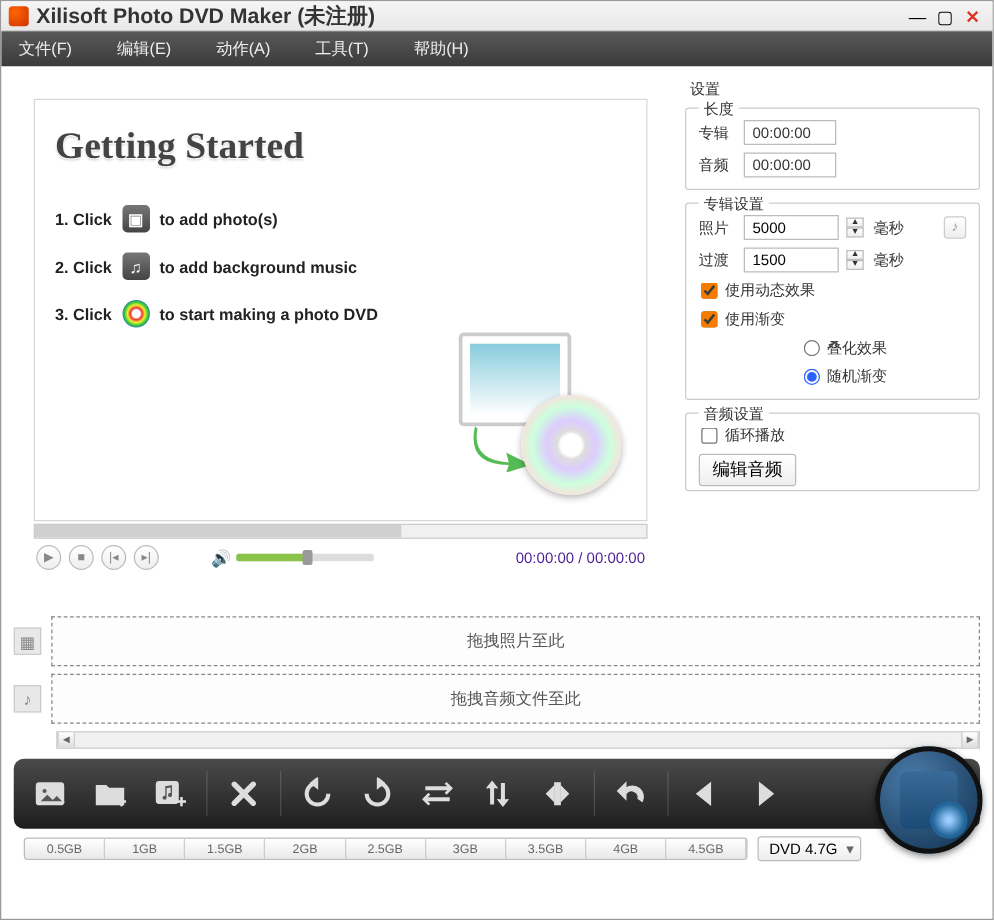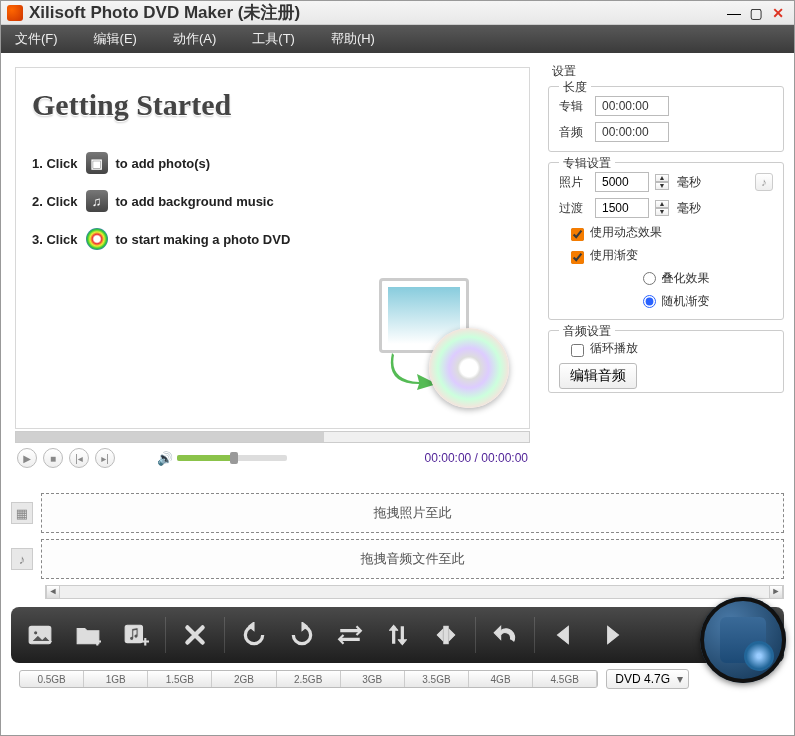--- a/index.html
+++ b/index.html
@@ -11,21 +11,21 @@
 .titlebar .title { font-weight: bold; font-size: 17px; color: #333; flex: 1; }
 .titlebar .winbtn { width: 20px; height: 16px; margin-left: 2px; display: flex; align-items: center; justify-content: center; cursor: pointer; font-size: 14px; }
 .titlebar .close { color: #d32; font-weight: bold; }
 
 
 .menubar { height: 28px; background: linear-gradient(#595959,#3a3a3a); display: flex; align-items: center; padding: 0 14px; gap: 36px; }
 .menubar .mitem { color: #eee; font-size: 13px; cursor: pointer; }
 
 
 .content { display: flex; height: 430px; }
-.preview { flex: 1; padding: 14px; display: flex; flex-direction: column; }
+.preview { flex: 1; padding: 26px; display: flex; flex-direction: column; }
 .preview-canvas { flex: 1; background: #fff; border: 1px solid #d8d8d8; position: relative; padding: 20px 16px; overflow: hidden; }
 .preview-canvas h1 { font-family: Georgia, serif; font-size: 30px; color: #444; text-shadow: 0 1px 0 #fff, 0 2px 2px #ccc; margin-bottom: 30px; }
 .step { display: flex; align-items: center; gap: 8px; margin: 16px 0; font-size: 13px; color: #222; font-weight: bold; }
 .step .icn { width: 22px; height: 22px; border-radius: 4px; background: #555; display: flex; align-items: center; justify-content: center; color: #fff; }
 .step .icn.photo { background: linear-gradient(#777,#444); }
 .step .icn.music { background: linear-gradient(#777,#444); }
 .step .icn.disc { background: radial-gradient(circle, #fff 20%, #e33 30%, #ee3 45%, #3c3 60%, #36c 75%); border-radius: 50%; }
 .preview-canvas .bigicon { position: absolute; right: 20px; bottom: 20px; width: 130px; height: 130px; }
 .bigicon .frame { position: absolute; top: 0; left: 0; width: 90px; height: 75px; background: #fff; border: 3px solid #ccc; border-radius: 4px; }
 .bigicon .frame::after { content:""; position:absolute; inset:6px; background: linear-gradient(#8cd,#fff); }
@@ -47,26 +47,26 @@
 .timecode { font-size: 12px; color: #4c1d95; text-align: right; }
 
 
 .settings { width: 250px; padding: 8px 10px 8px 4px; font-size: 12px; color: #333; }
 .settings > .stitle { font-size: 12px; margin: 2px 0 6px 4px; }
 .group { border: 1px solid #ccc; border-radius: 3px; padding: 3px 10px; margin-bottom: 10px; position: relative; }
 .group .glabel { position: absolute; top: -8px; left: 10px; background: #fff; padding: 0 4px; font-size: 12px; }
 .grow { display: flex; align-items: center; gap: 6px; margin: 6px 0; }
 .grow label { width: 30px; }
 .timefield, .numfield { border: 1px solid #bbb; background: #fff; padding: 2px 6px; font-size: 12px; width: 74px; }
-.numfield { width: 54px; }
+.numfield { width: 76px; }
 .spin { width: 14px; display: flex; flex-direction: column; }
 .spin div { height: 8px; border: 1px solid #bbb; background: linear-gradient(#fff,#eee); font-size: 7px; text-align: center; line-height: 6px; cursor: pointer; }
 .unit { margin-left: 2px; }
 .musictiny { margin-left: auto; width: 18px; height: 18px; border: 1px solid #ccc; border-radius: 3px; background: linear-gradient(#fff,#eee); display:flex; align-items:center; justify-content:center; color:#999; font-size:11px; }
-.chk { display: flex; align-items: flex-end; gap: 6px; margin: 6px 12px; }
+.chk { display: flex; align-items: center; gap: 6px; margin: 6px 2px; }
 .chk input { accent-color: #f57c00; }
 .radio { display: flex; align-items: center; gap: 6px; margin: 6px 0 6px 20px; justify-content: center; }
 .radio input { accent-color: #2962ff; }
 .editbtn { border: 1px solid #bbb; background: linear-gradient(#fff,#eee); padding: 3px 10px; border-radius: 3px; cursor: pointer; font-size: 14px; }
 
 
 .tracks { padding: 4px 10px 0; }
 .track { display: flex; align-items: center; gap: 8px; margin: 6px 0; }
 .track .ticon { width: 22px; height: 22px; background: #e8e8e8; border: 1px solid #ccc; display:flex; align-items:center; justify-content:center; color:#888; font-size:13px; }
 .track .dropzone { flex: 1; height: 40px; border: 1px dashed #888; display: flex; align-items: center; justify-content: center; color: #555; font-size: 13px; background: #fdfdfd; }

